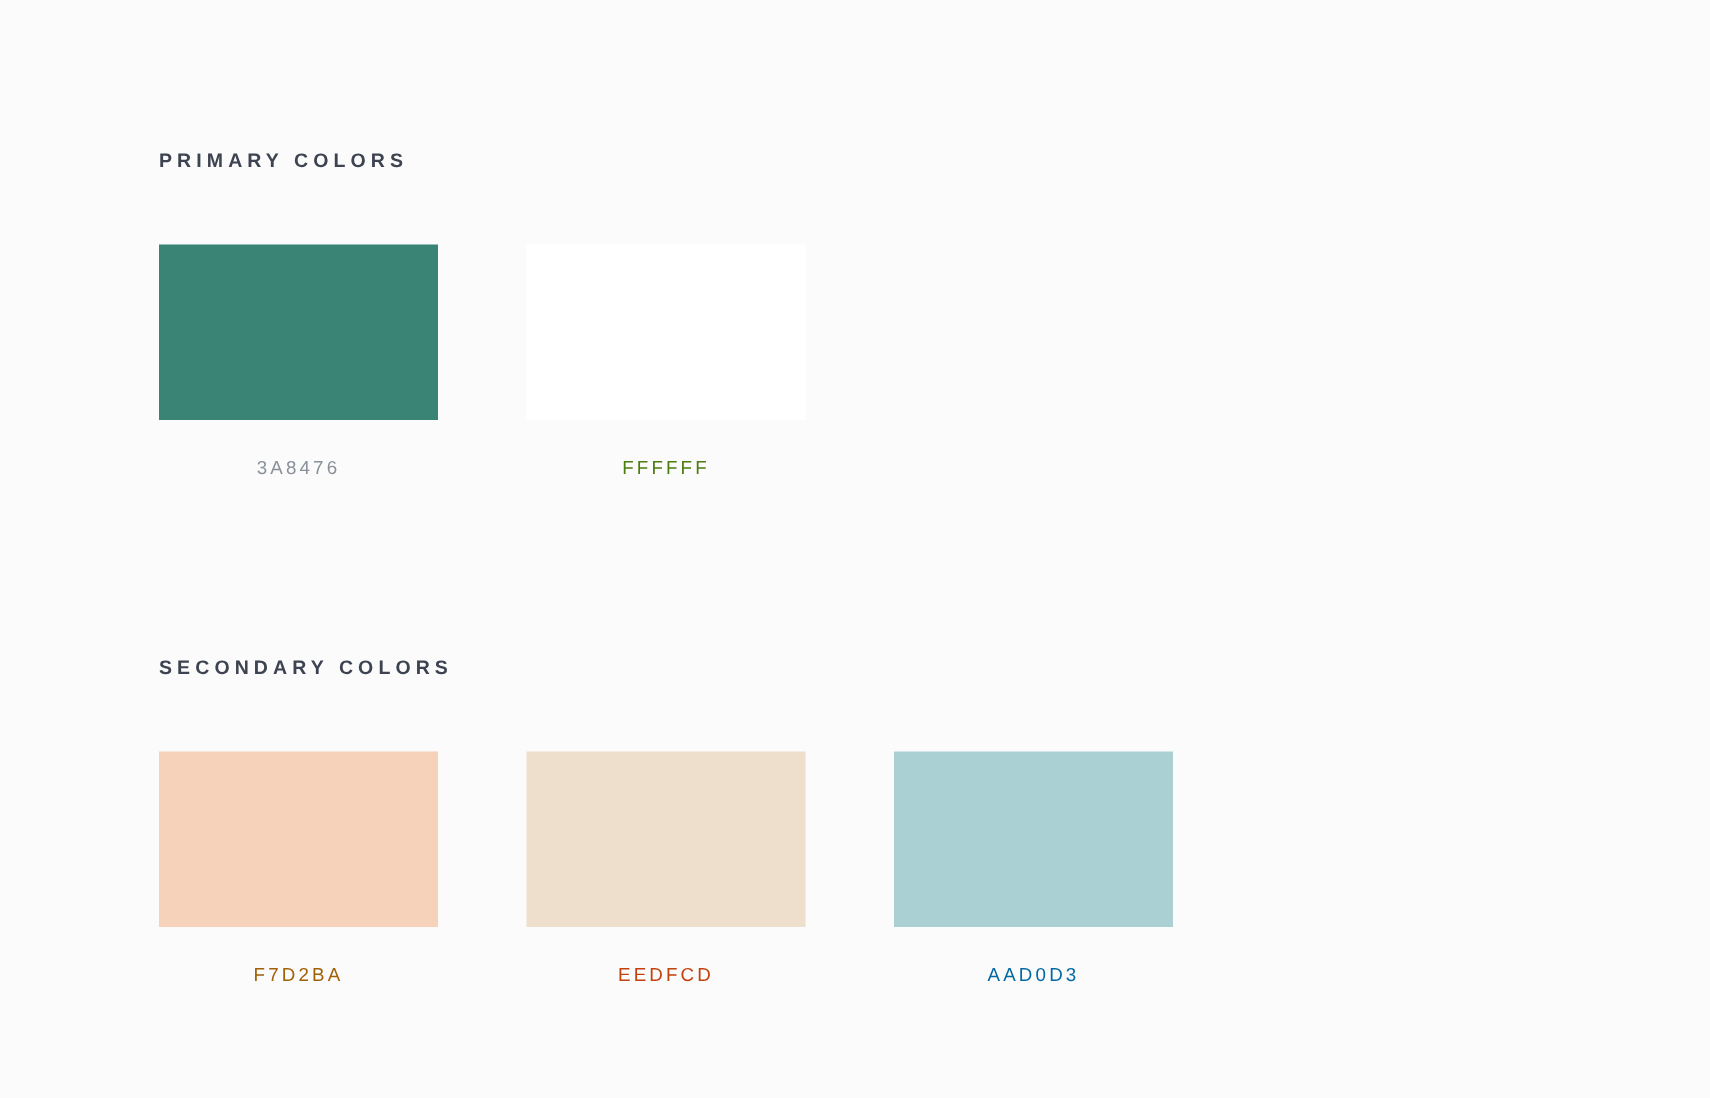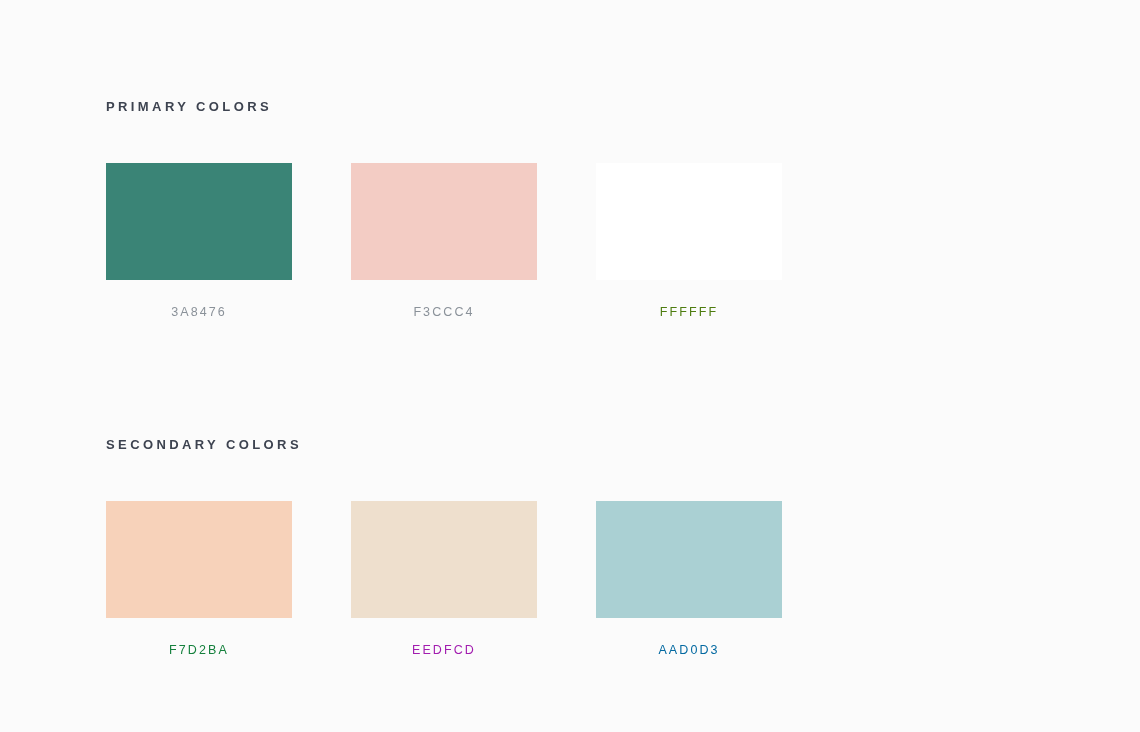--- a/index.html
+++ b/index.html
@@ -75,40 +75,36 @@
 <div class="page">
 
   <section class="section section-primary">
     <h2 class="section-title" style="color: rgb(61, 67, 80);">PRIMARY COLORS</h2>
     <div class="swatch-row">
       <div class="swatch-item">
         <span class="swatch-chip" style="background-color: rgb(58, 132, 118);"></span>
         <span class="swatch-label" style="color: rgb(138, 145, 153);">3A8476</span>
       </div>
       <div class="swatch-item">
-        <span class="swatch-chip" style="background-color: rgb(243, 204, 196);"></span>
-        <span class="swatch-label" style="color: rgb(138, 145, 153);">F3CCC4</span>
-      </div>
-      <div class="swatch-item">
         <span class="swatch-chip" style="background-color: rgb(255, 255, 255);"></span>
         <span class="swatch-label" style="color: #4d7c0f;">FFFFFF</span>
       </div>
     </div>
   </section>
 
   <section class="section section-secondary">
     <h2 class="section-title" style="color: rgb(61, 67, 80);">SECONDARY COLORS</h2>
     <div class="swatch-row">
       <div class="swatch-item">
         <span class="swatch-chip" style="background-color: rgb(247, 210, 186);"></span>
-        <span class="swatch-label" style="color: #15803d;">F7D2BA</span>
+        <span class="swatch-label" style="color: #a16207;">F7D2BA</span>
       </div>
       <div class="swatch-item">
         <span class="swatch-chip" style="background-color: rgb(238, 223, 205);"></span>
-        <span class="swatch-label" style="color: #a21caf;">EEDFCD</span>
+        <span class="swatch-label" style="color: #c2410c;">EEDFCD</span>
       </div>
       <div class="swatch-item">
         <span class="swatch-chip" style="background-color: rgb(170, 208, 211);"></span>
         <span class="swatch-label" style="color: #0369a1;">AAD0D3</span>
       </div>
     </div>
   </section>
 
 </div>
 

